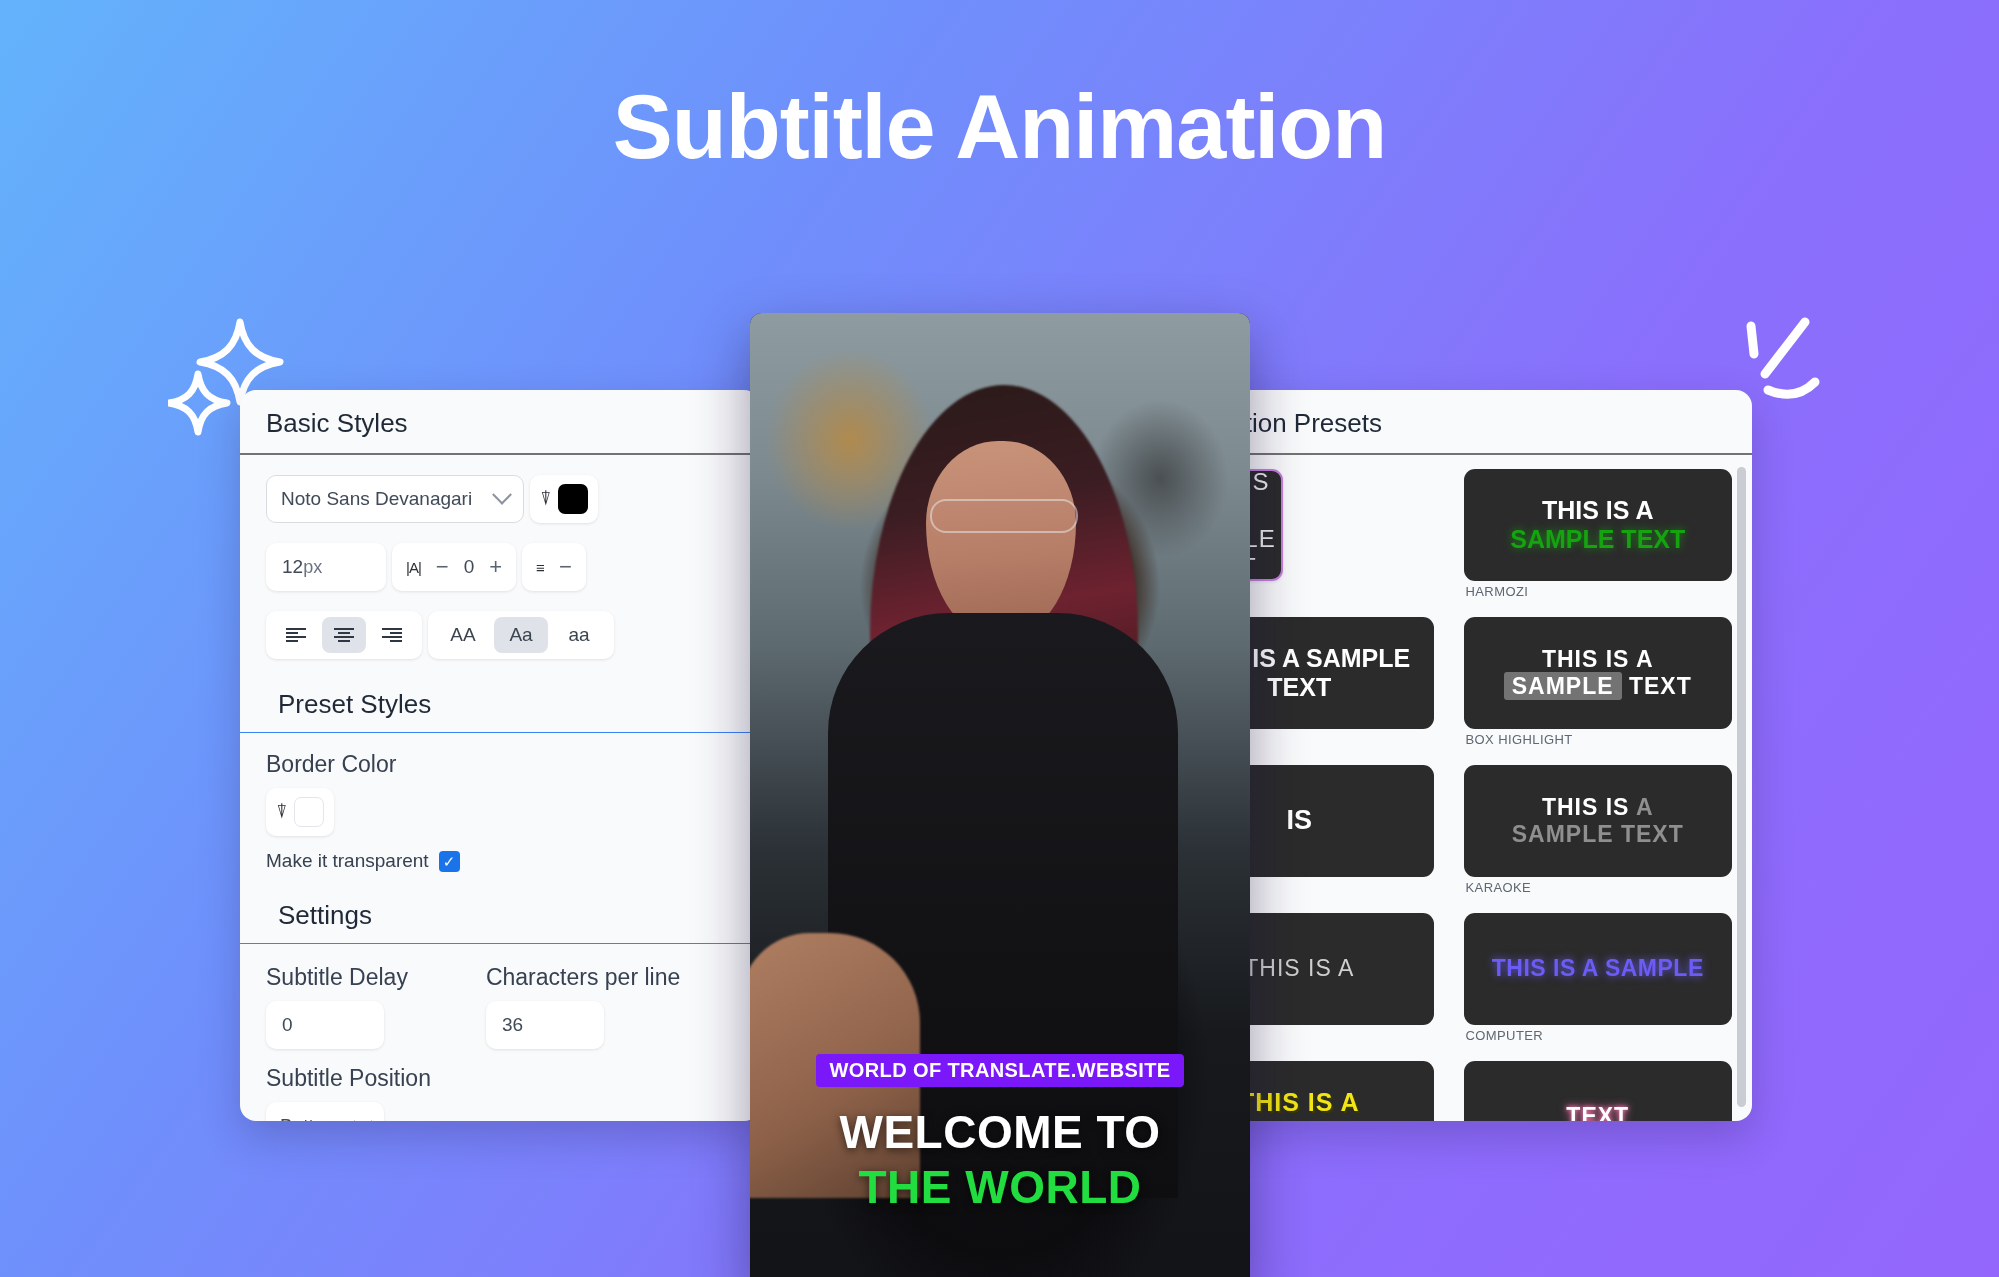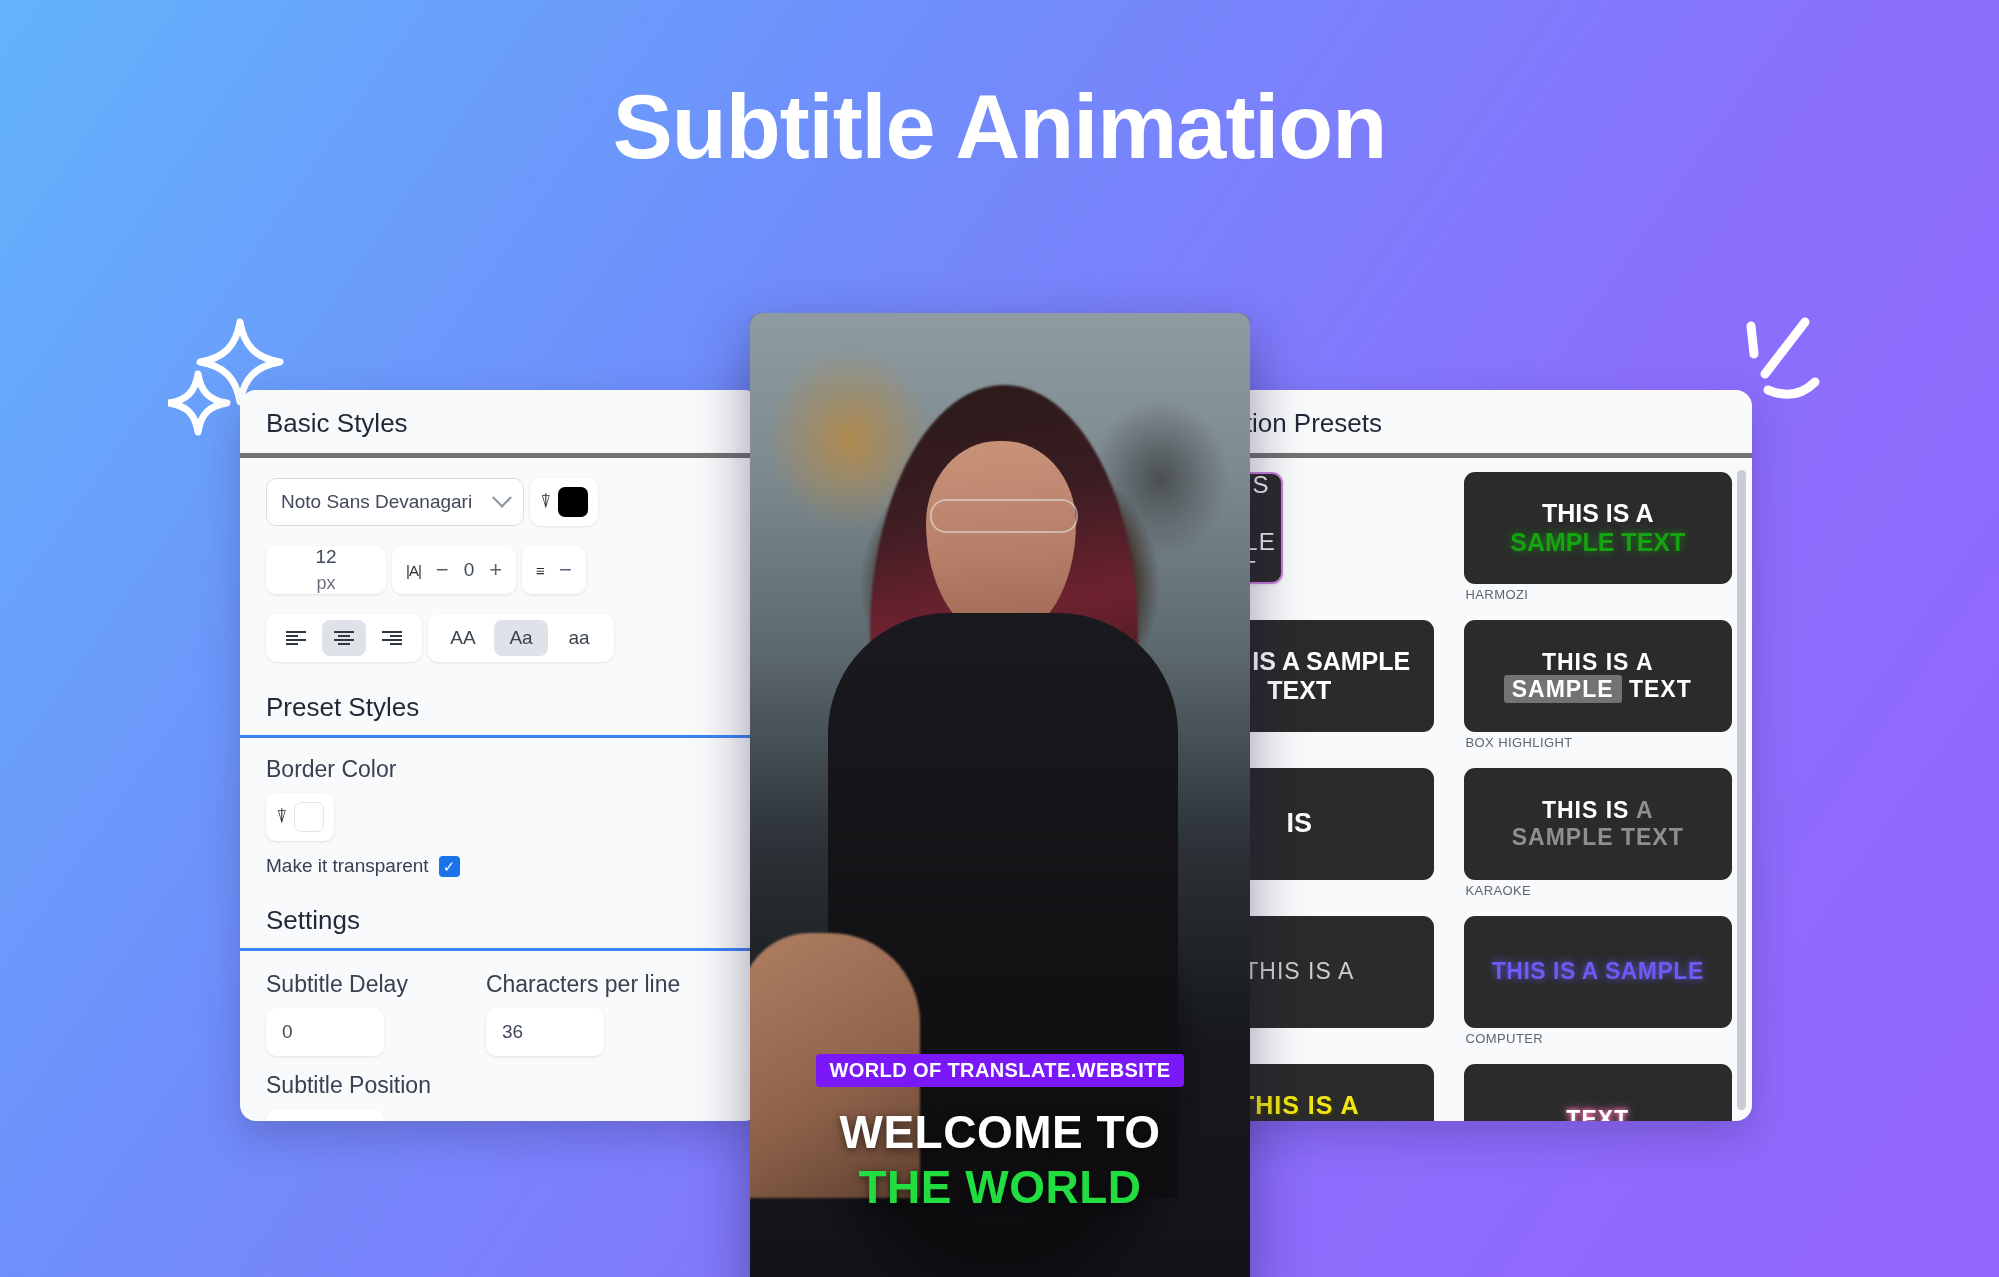--- a/index.html
+++ b/index.html
@@ -34,27 +34,27 @@
     border-radius: 16px;
     box-shadow: 0 16px 40px rgba(30,20,70,.22);
     overflow: hidden;
   }
   #basic-panel { left: 240px; top: 390px; width: 520px; height: 731px; }
   #presets-panel { left: 1145px; top: 390px; width: 607px; height: 731px; }
 
   .panel-head {
     font-size: 26px; color: #1f2937; font-weight: 400;
     padding: 18px 26px 14px 26px;
-    border-bottom: 5px solid #737373;
+    border-bottom: 2px solid #737373;
   }
 
   .sec-head {
     font-size: 26px; color: #1f2937; font-weight: 400;
-    padding: 10px 26px 12px 26px;
-    border-bottom: 3px solid #3b82f6;
+    padding: 10px 26px 12px 38px;
+    border-bottom: 1px solid #3b82f6;
     margin: 0 0 4px 0;
   }
 
   .panel-body { padding: 20px 26px 0 26px; }
 
   .row { display: flex; align-items: center; gap: 6px; margin-bottom: 20px; }
 
   .ctl {
     background: #fff;
     border-radius: 10px;
@@ -70,22 +70,22 @@
     font-size: 19px; color: #404a58;
   }
   .chev { width: 14px; height: 14px; border-right: 2px solid #8b93a0;
           border-bottom: 2px solid #8b93a0; transform: rotate(45deg) translate(-3px,-3px); }
 
   .color-btn { width: 68px; justify-content: center; gap: 7px; }
   .bucket { font-size: 19px; color: #2b2f36; transform: scaleX(-1); }
   .swatch { width: 30px; height: 30px; border-radius: 7px; }
   .swatch-empty { width: 30px; height: 30px; border-radius: 7px; background:#fff; border:1px solid #e2e5ea; }
 
-  .size-ctl { width: 120px; padding: 0 16px; justify-content: space-between;
-              font-size: 19px; color: #404a58; flex-direction: column; }
+  .size-ctl { width: 120px; padding: 0 16px; 
+              font-size: 19px; color: #404a58; }
   .size-unit { color: #6b7280; font-size: 18px; }
 
   .step-ctl { padding: 0 14px; gap: 15px; font-size: 19px; color: #404a58; }
   .step-btn { font-size: 22px; color: #5b6373; line-height: 1; cursor: pointer; }
   .step-ico { font-size: 15px; color: #2b2f36; letter-spacing: -1px; }
 
   .seg { padding: 0 8px; gap: 4px; }
   .seg-item {
     width: 44px; height: 36px; border-radius: 8px;
     display: flex; align-items: center; justify-content: center;

